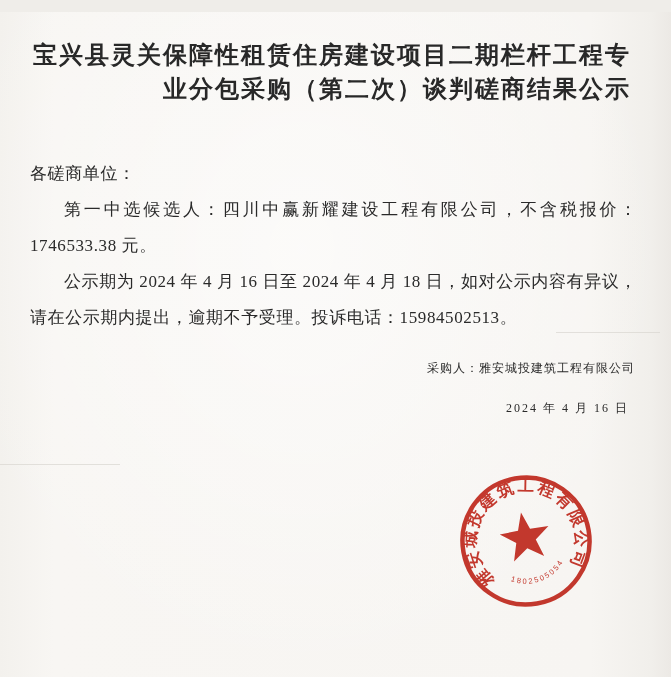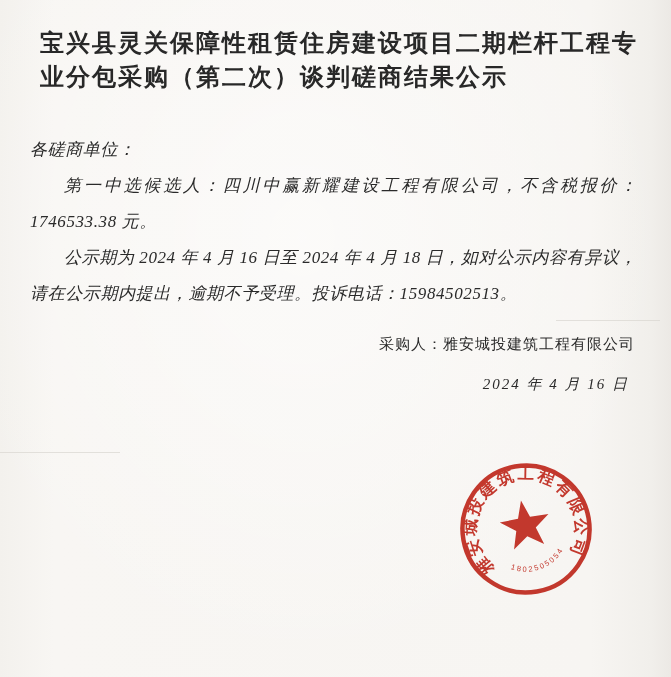--- a/index.html
+++ b/index.html
@@ -17,58 +17,56 @@
     position: relative;
     width: 671px;
     height: 677px;
     background:
       radial-gradient(ellipse at 45% 35%, rgba(255,255,255,0.55), rgba(255,255,255,0) 70%),
       linear-gradient(90deg, #f3f1ed 0%, #f8f6f3 8%, #f7f5f2 88%, #f1efeb 97%, #ece9e5 100%),
       #f6f4f1;
     color: #242424;
   }
   .title {
-    margin: 0;
-    padding: 26px 28px 0 40px;
-    text-align: left;
+    margin: 12px;
+    padding: 26px 28px 0 16px;
+    text-align: right;
     font-family: "Liberation Sans", sans-serif;
     font-weight: bold;
     font-size: 24px;
     line-height: 34px;
     letter-spacing: 2px;
     color: #282828;
   }
   .body-text {
     padding: 38px 34px 0 30px;
     font-size: 17px;
     line-height: 36px;
     letter-spacing: 0.6px;
     text-align: justify;
     color: #2a2a2a;
-    font-style: italic;
   }
   .body-text p {
     margin: 0;
   }
   .para {
     text-indent: 2em;
   }
   .signature {
     margin-top: 12px;
     padding-right: 36px;
     text-align: right;
-    font-size: 15px;
+    font-size: 12px;
     line-height: 40px;
     letter-spacing: 1px;
     color: #2a2a2a;
   }
   .signature .sig-date {
     padding-right: 6px;
     letter-spacing: 2px;
-    font-style: italic;
   }
   .stamp {
     position: absolute;
     left: 456px;
     top: 459px;
     width: 140px;
     height: 140px;
     transform: rotate(-10deg);
     mix-blend-mode: multiply;
     opacity: 0.92;

